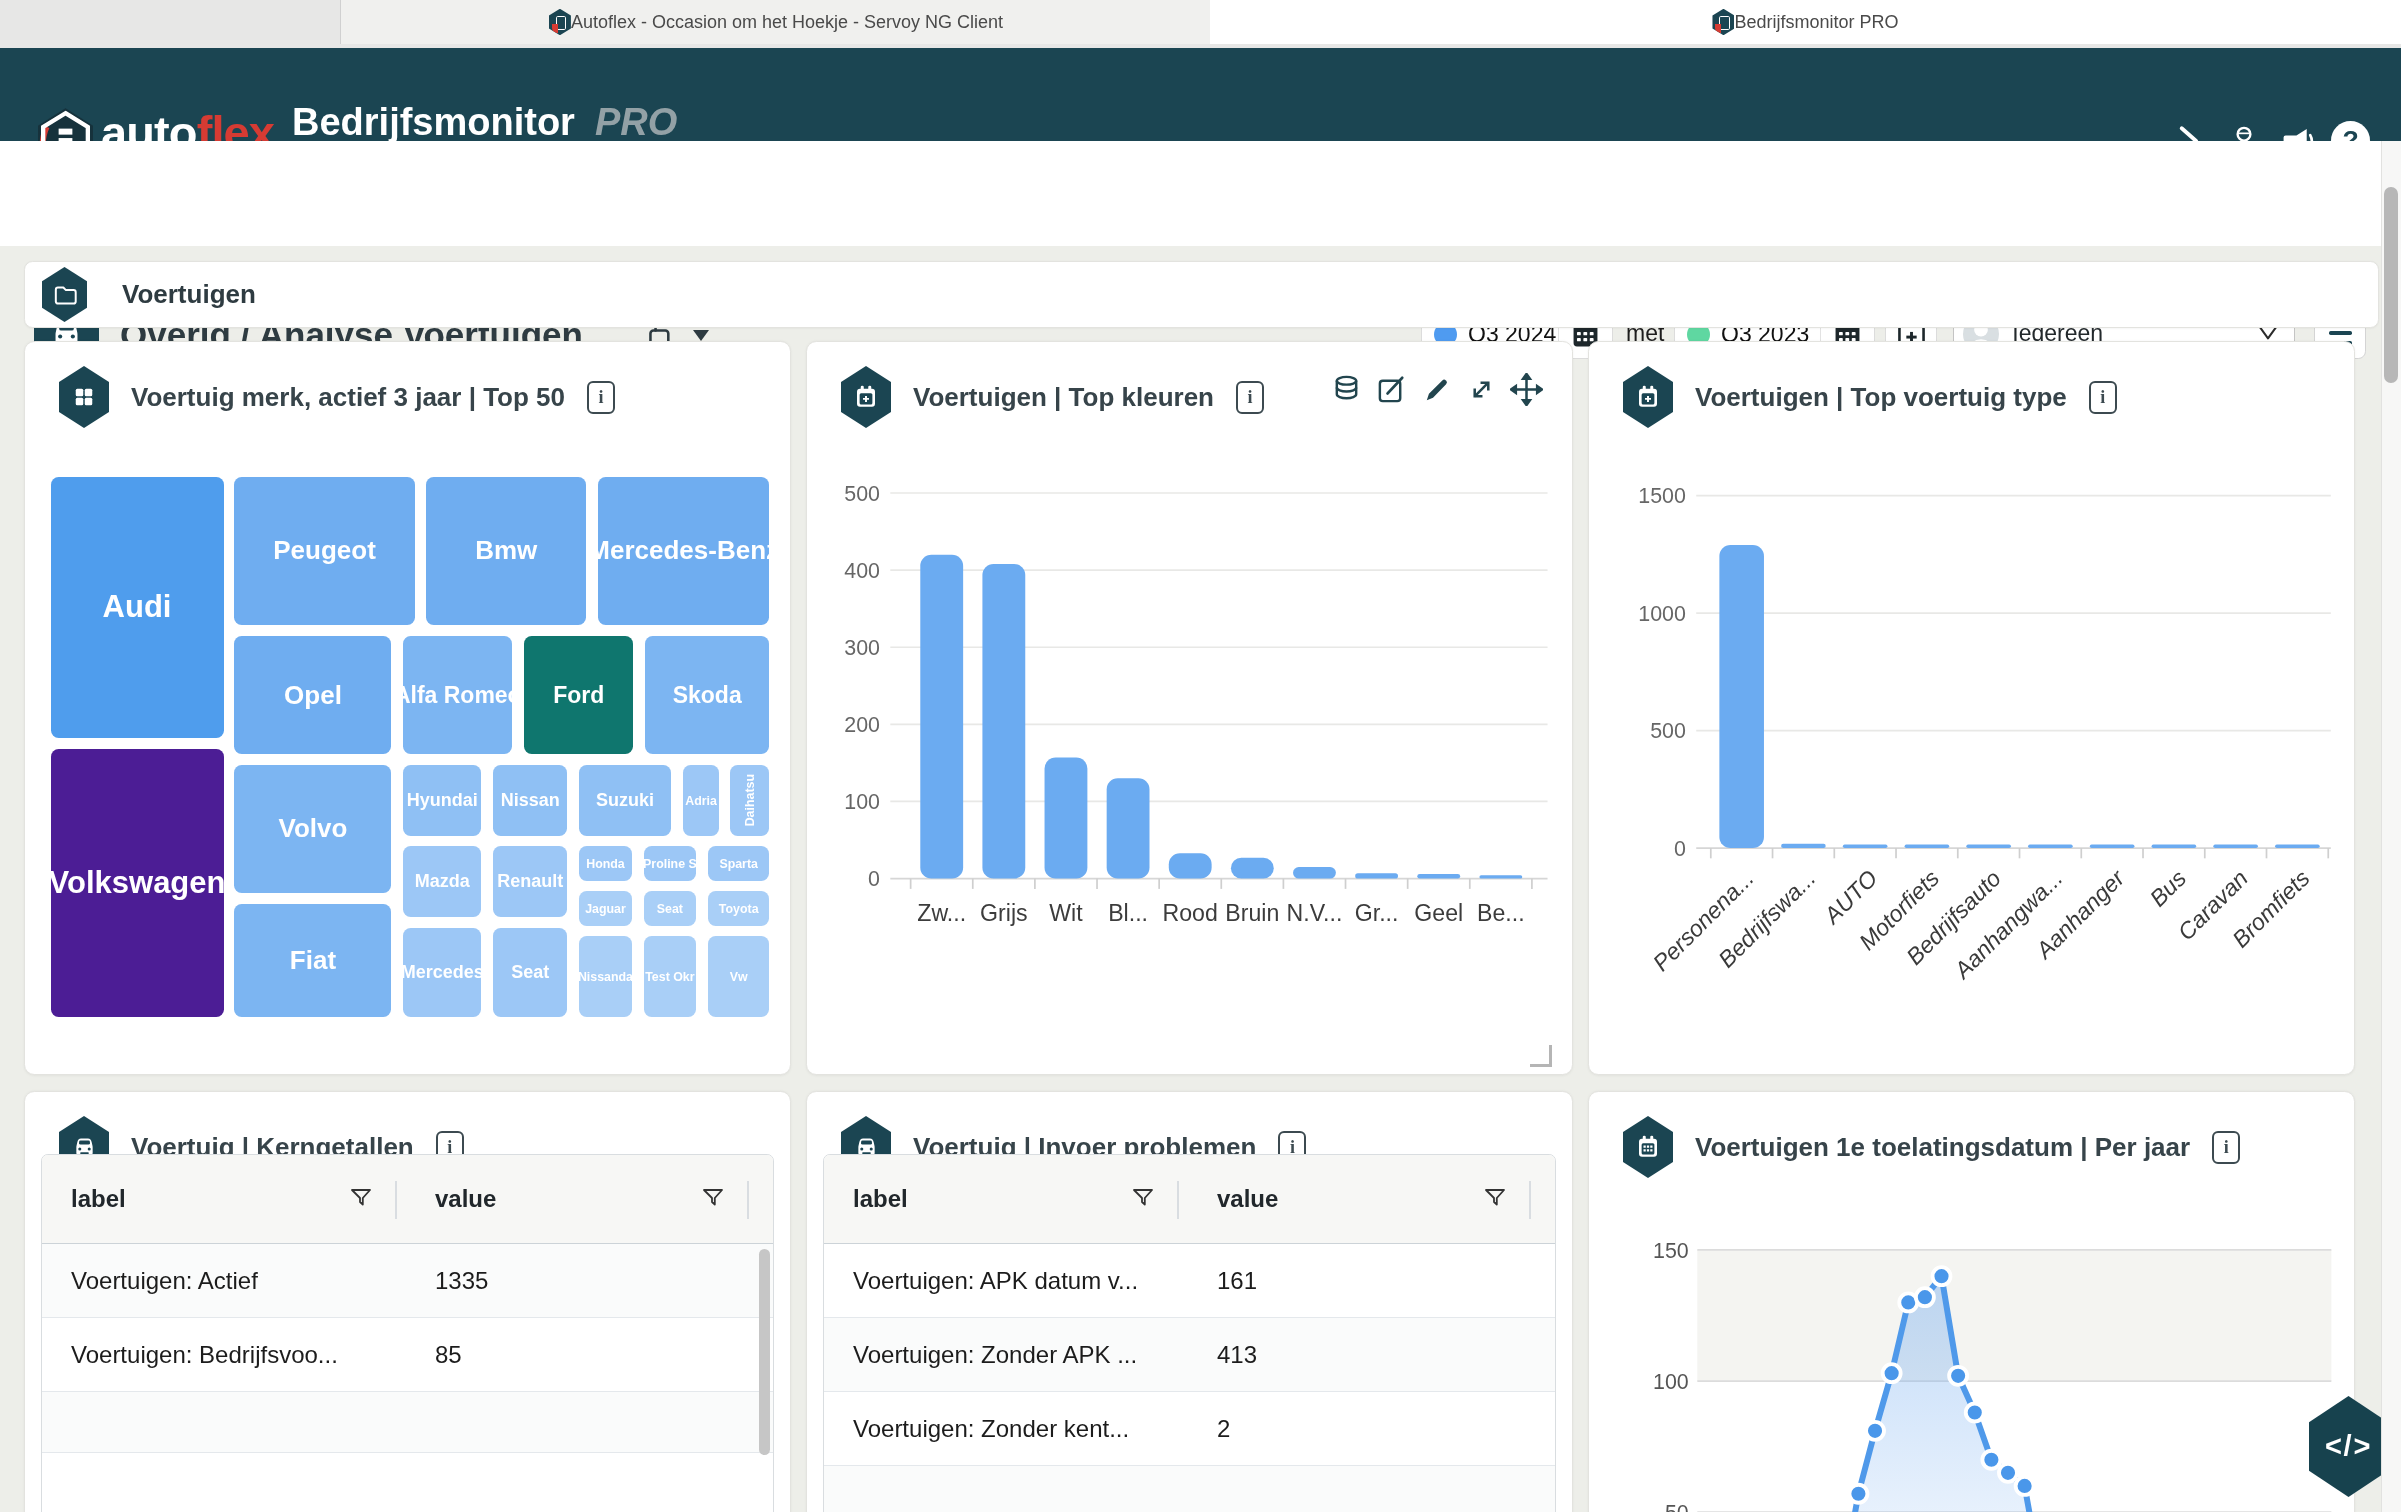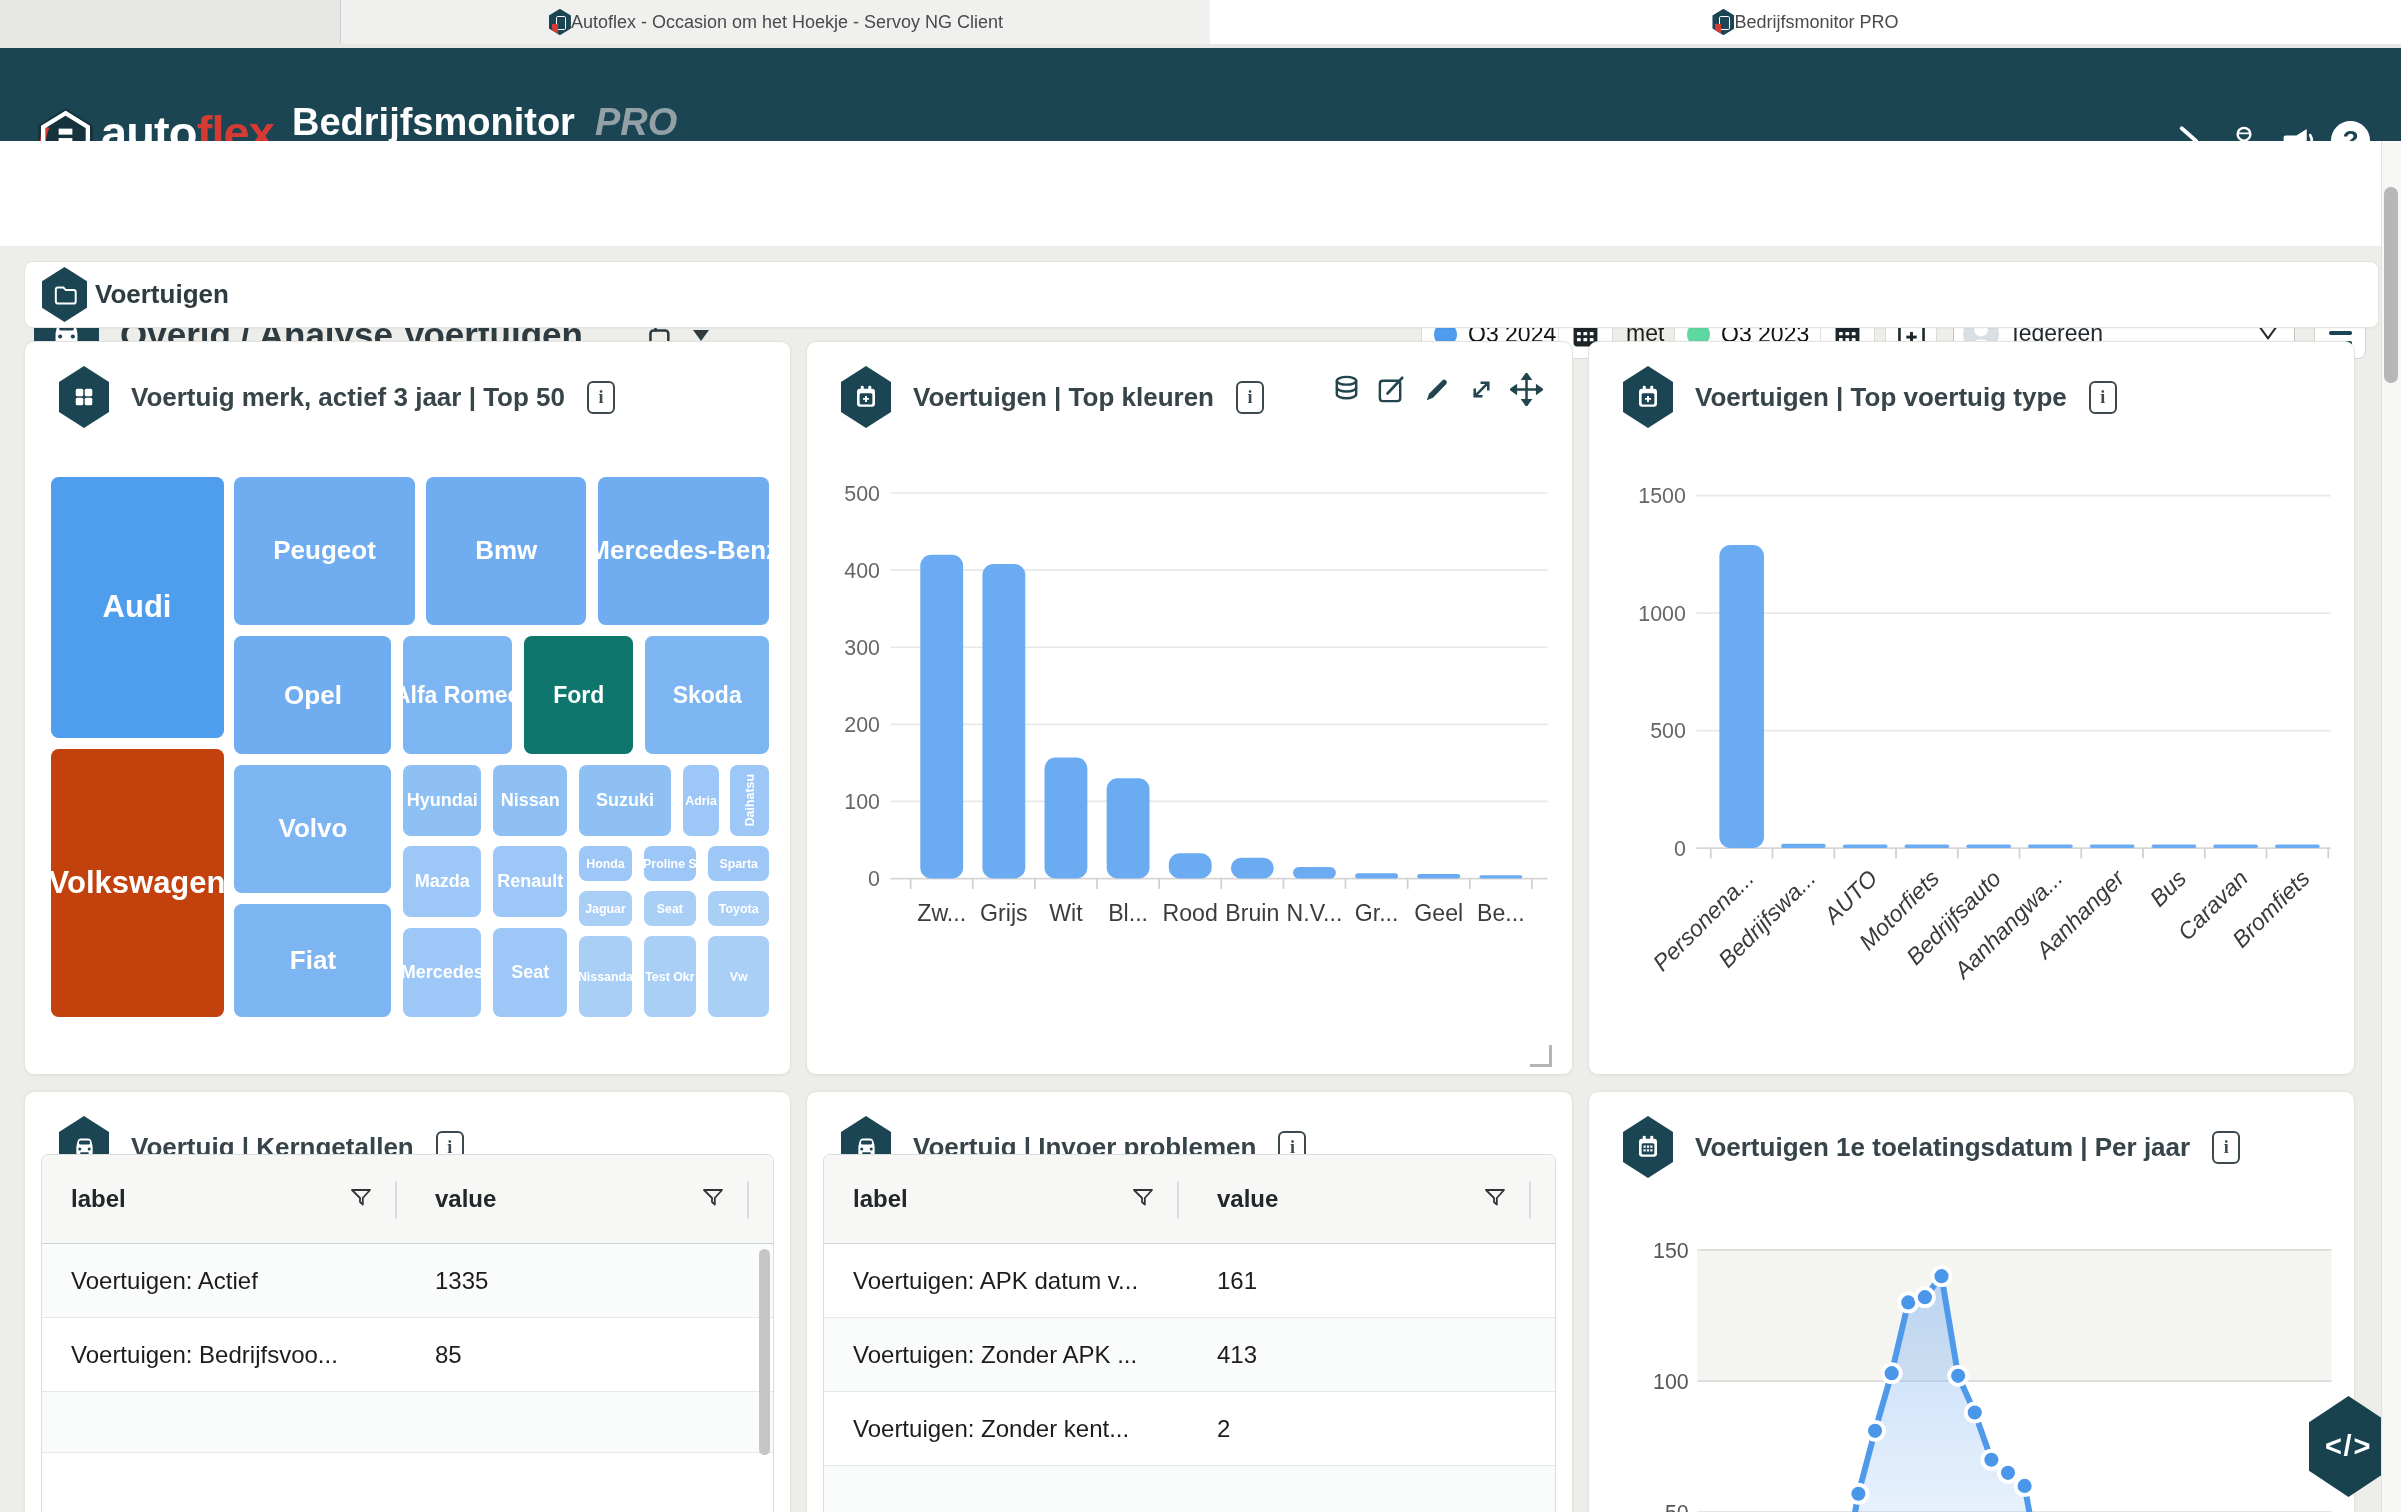--- a/index.html
+++ b/index.html
@@ -59,21 +59,21 @@
   #viewer-label{font-size:23px;color:#23292c;margin-left:13.7px;}
   #viewer-caret{margin-left:auto;margin-right:15.4px;}
   #menu-btn{left:2314px;top:166px;width:50px;height:50px;background:#fff;border:1.7px solid #d4d4d4;border-radius:7.7px;
             display:flex;flex-direction:column;align-items:center;justify-content:center;gap:6px;}
   #menu-btn .bar{width:23px;height:3.9px;background:#1b4552;border-radius:1.7px;}
 
   
   #sectionbar{left:24px;top:261px;width:2353px;height:65px;background:#fff;border:0.9px solid #e3e3df;border-radius:8.6px;
               display:flex;align-items:center;box-shadow:0 0.9px 1.7px rgba(0,0,0,.04);}
   #section-badge{width:45px;height:55px;margin-left:17px;flex:0 0 auto;}
-  #section-title{font-size:26px;font-weight:bold;color:#2e3b41;margin-left:8px;}
+  #section-title{font-size:26px;font-weight:bold;color:#2e3b41;margin-left:35px;}
 
   
   .card{position:absolute;background:#fff;border:1.7px solid #e3e3df;border-radius:10.3px;box-shadow:0 0.9px 2.6px rgba(0,0,0,.05);}
   #card-merk{left:24px;top:341px;width:765px;height:732px;}
   #card-kleuren{left:806px;top:341px;width:765px;height:732px;}
   #card-types{left:1588px;top:341px;width:765px;height:732px;}
   #card-kern{left:24px;top:1091px;width:765px;height:618px;}
   #card-invoer{left:806px;top:1091px;width:765px;height:618px;}
   #card-toelating{left:1588px;top:1091px;width:765px;height:618px;}
   .cardhead{position:absolute;left:34px;top:24px;display:flex;align-items:center;gap:22px;}
@@ -291,21 +291,21 @@
       <span class="info-chip">i</span>
     </div>
   </div>
   <div id="treemap" class="abs">
       <div class="tm-cell" style="left: 0%; top: 0%; width: 24.6%; height: 48.8%;">
         <div class="tm-in" style="background: rgb(79, 157, 237);">
           <span class="tm-label tm-xl">Audi</span>
         </div>
       </div>
       <div class="tm-cell" style="left: 0%; top: 49.8%; width: 24.6%; height: 50.2%;">
-        <div class="tm-in" style="background: #c2410c;">
+        <div class="tm-in" style="background: #4c1d95;">
           <span class="tm-label tm-xl">Volkswagen</span>
         </div>
       </div>
       <div class="tm-cell" style="left: 25.4%; top: 0%; width: 25.6%; height: 28.2%;">
         <div class="tm-in" style="background: rgb(111, 173, 240);">
           <span class="tm-label tm-lg">Peugeot</span>
         </div>
       </div>
       <div class="tm-cell" style="left: 51.9%; top: 0%; width: 22.8%; height: 28.2%;">
         <div class="tm-in" style="background: rgb(111, 173, 240);">

